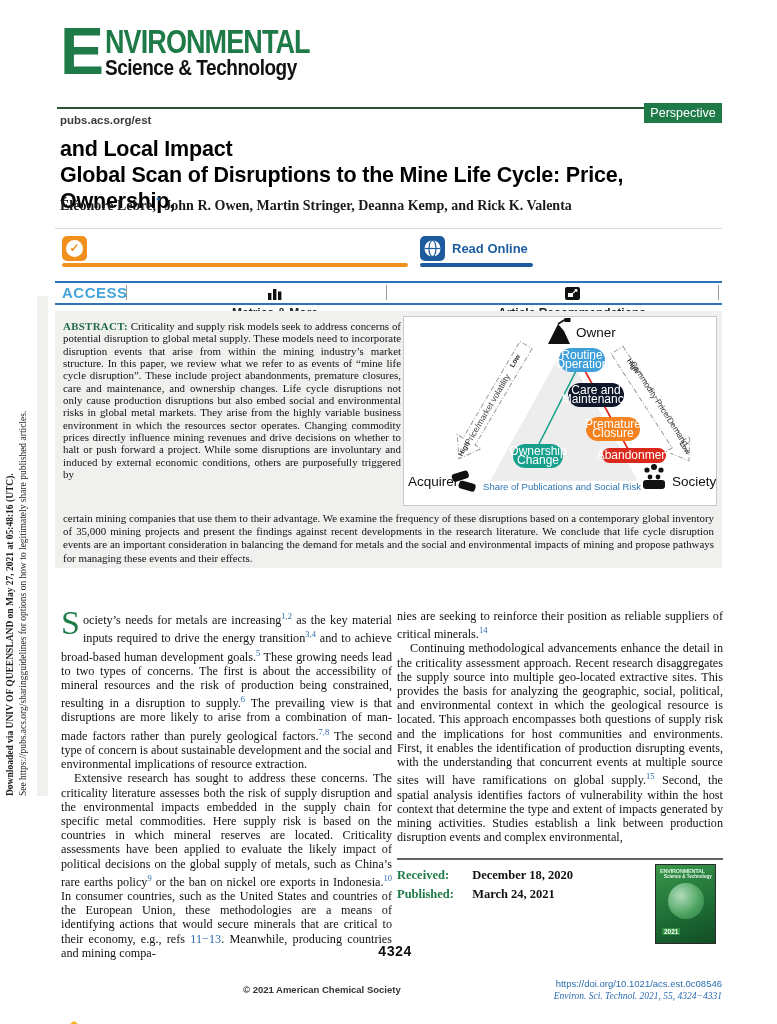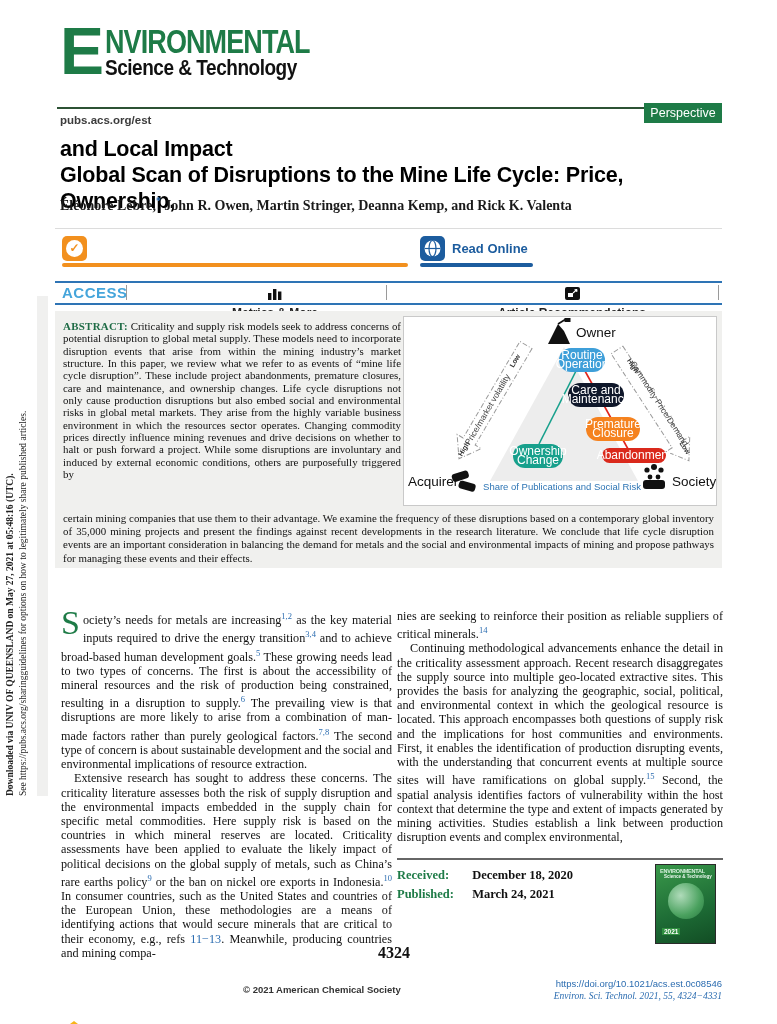--- a/index.html
+++ b/index.html
@@ -85,21 +85,21 @@
   #journal-cover{left:655px;top:864px;width:59px;height:78px;border:1px solid #2a2a2a;background:linear-gradient(160deg,#39984a 0%,#1d6b35 60%,#124d24 100%);overflow:hidden;}
   #cover-t1{font-family:"Liberation Sans",sans-serif;font-weight:bold;font-size:5.5px;color:#d9f2df;margin:3px 0 0 4px;letter-spacing:-0.2px;}
   #cover-t2{font-family:"Liberation Sans",sans-serif;font-weight:bold;font-size:4.5px;color:#eaf7ee;margin:0 0 0 8px;}
   #cover-globe{position:absolute;left:12px;top:18px;width:36px;height:36px;border-radius:50%;background:radial-gradient(circle at 35% 35%,#bfe6c8,#4fa763 60%,#2a7a42);opacity:0.9;}
   #cover-year{position:absolute;left:6px;bottom:8px;font-family:"Liberation Sans",sans-serif;font-weight:bold;font-size:6.5px;color:#ffffff;background:#2f8f3f;padding:0 2px;}
 
   
   #footer-logo{left:59px;top:1021px;display:flex;align-items:center;gap:7px;cursor:pointer;}
   #footer-logo .acs-text{font-family:"Liberation Sans",sans-serif;font-weight:bold;font-size:20px;color:#1560A8;transform:scaleX(0.96);transform-origin:left;}
   #footer-copy{left:243px;top:984px;font-family:"Liberation Sans",sans-serif;font-size:9.5px;font-weight:bold;color:#333;}
-  #footer-page{left:378px;top:944px;font-family:Liberation Serif, serif;font-size:16px;font-weight:bold;color:#111;}
+  #footer-page{left:378px;top:944px;font-family:Liberation Mono, monospace;font-size:14px;font-weight:bold;color:#111;}
   #footer-links{left:467px;top:978px;width:255px;text-align:right;font-family:"Liberation Sans",sans-serif;font-size:9.5px;line-height:12px;color:#2B6CB0;}
   #footer-citation{font-style:italic;font-family:"Liberation Serif",serif;}
 </style>
 </head>
 <body>
 
 <div class="abs" id="scan-band"></div>
 <div class="abs" id="sidebar-note">
   <div class="l1">Downloaded via UNIV OF QUEENSLAND on May 27, 2021 at 05:48:16 (UTC).</div>
   <div class="l2">See https://pubs.acs.org/sharingguidelines for options on how to legitimately share published articles.</div>

